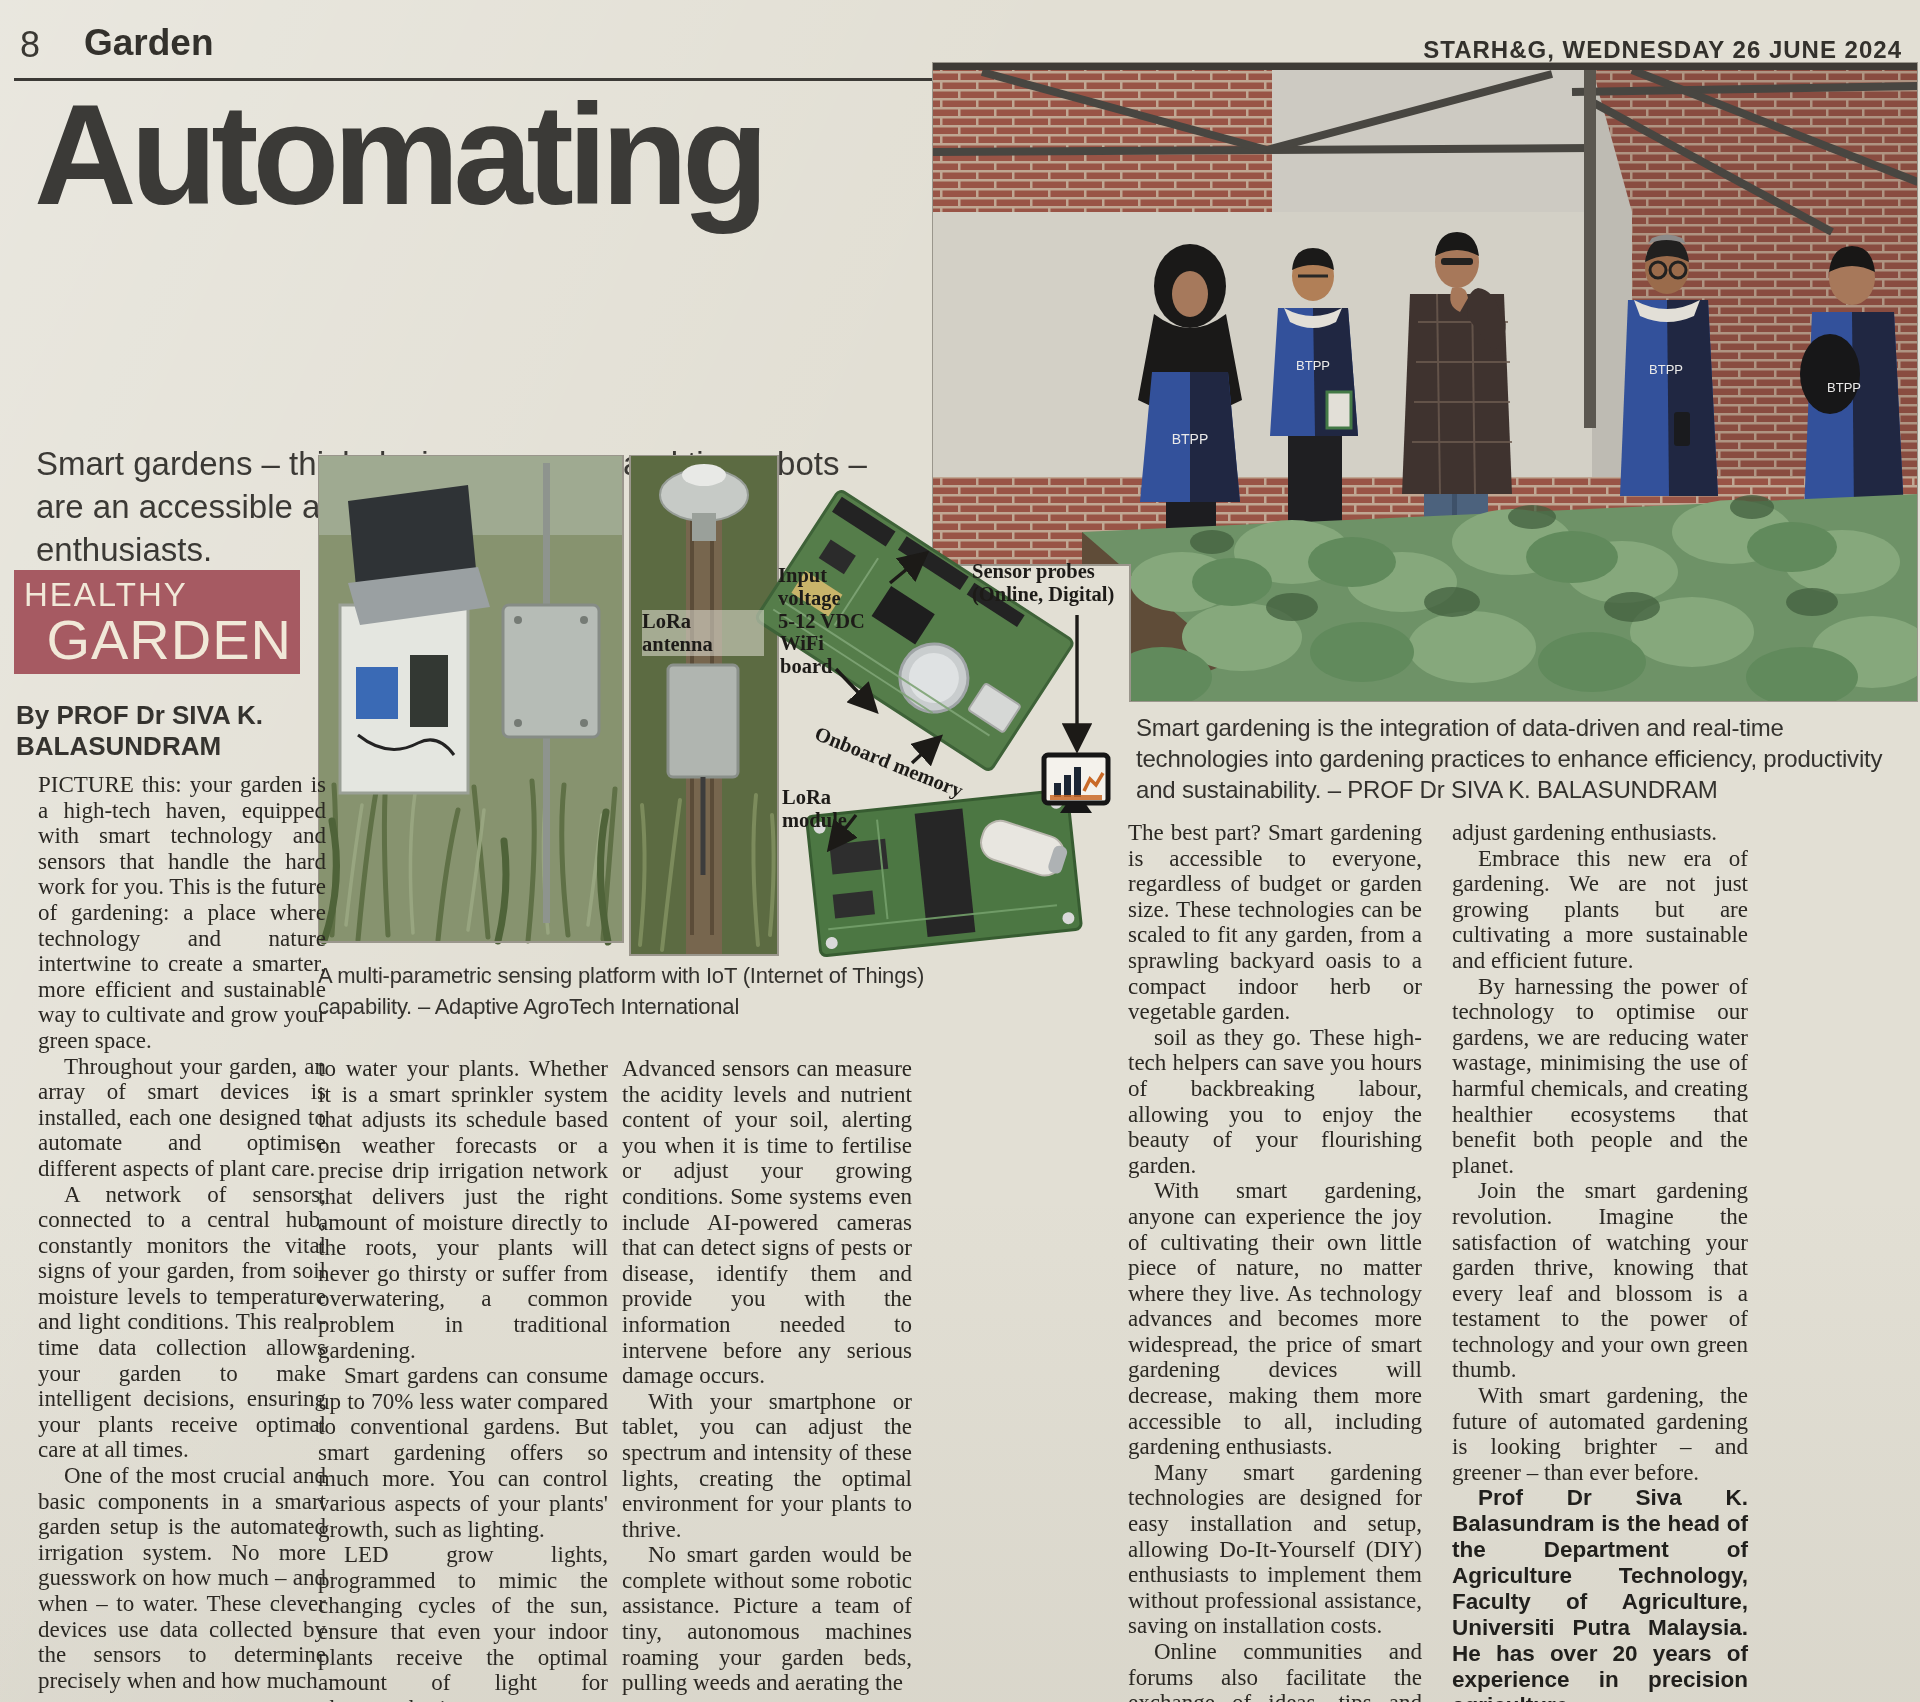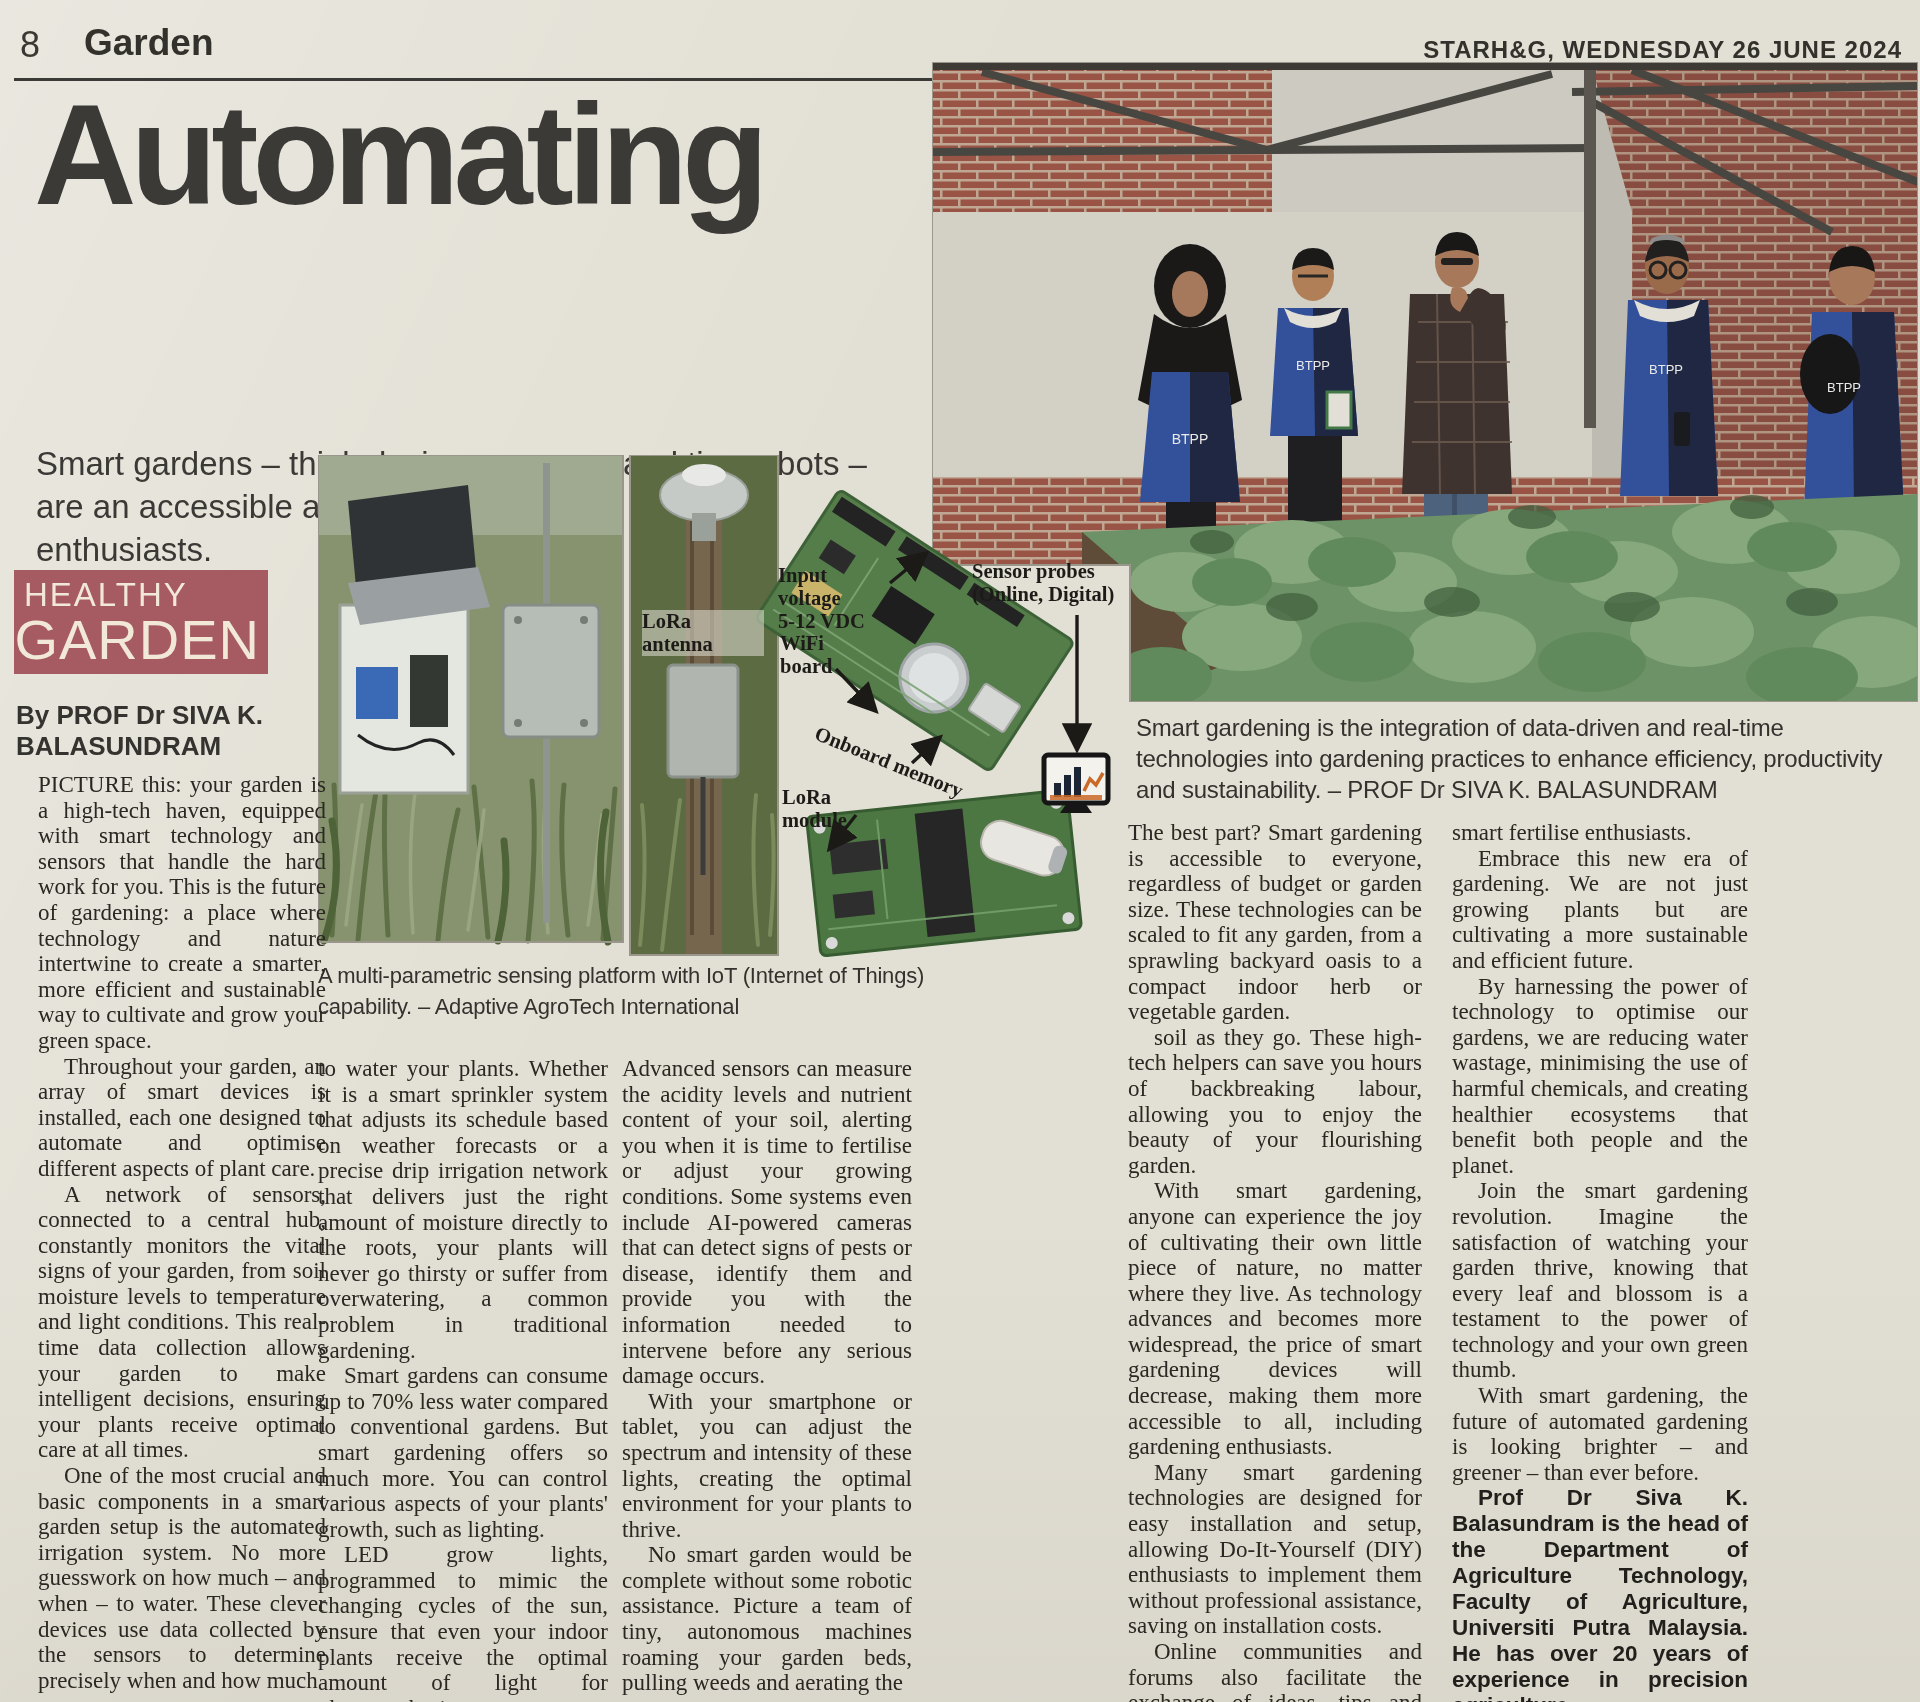--- a/index.html
+++ b/index.html
@@ -15,21 +15,21 @@
   .hdr-right{right:18px;top:36px;font-family:"Liberation Sans",sans-serif;font-weight:700;font-size:24px;letter-spacing:1px;color:#33312c;}
   .hdr-rule{left:14px;top:78px;width:1892px;height:3px;background:#3c3a36;}
   
   .headline{left:34px;top:84px;margin:0;font-family:"Liberation Sans",sans-serif;font-weight:700;
             font-size:142px;letter-spacing:-6px;color:#3b3a37;line-height:1;}
   .headline-sub{left:32px;top:258px;font-family:"Liberation Sans",sans-serif;font-weight:400;
             font-size:104px;letter-spacing:-3px;color:#45433f;line-height:1.1;}
   .standfirst{left:36px;top:442px;width:880px;font-family:"Liberation Sans",sans-serif;
             font-size:33px;line-height:43px;color:#3b3935;}
   
-  .badge{left:14px;top:570px;width:254px;height:104px;background:#a65a62;text-align:center;}
+  .badge{left:14px;top:570px;width:286px;height:104px;background:#a65a62;text-align:center;}
   .badge-top{position:absolute;left:10px;top:6px;font-family:"Liberation Sans",sans-serif;
             font-size:33px;letter-spacing:2px;color:#f1e8d8;}
   .badge-bottom{position:absolute;right:8px;bottom:2px;font-family:"Liberation Sans",sans-serif;
             font-size:56px;letter-spacing:1px;color:#f1e8d8;}
   .byline{left:16px;top:700px;width:280px;font-family:"Liberation Sans",sans-serif;font-weight:700;
             font-size:26px;line-height:31px;color:#35332f;}
   
   .col{position:absolute;font-size:23px;line-height:25.6px;text-align:justify;color:#2b2823;}
   .col p{margin:0;}
   .col p + p{text-indent:26px;}
@@ -378,21 +378,21 @@
     <p>No smart garden would be complete without some robotic assistance. Picture a team of tiny, autonomous machines roaming your garden beds, pulling weeds and aerating the</p>
   </div>
   <div class="col c4">
     <p>The best part? Smart gardening is accessible to everyone, regardless of budget or garden size. These technologies can be scaled to fit any garden, from a sprawling backyard oasis to a compact indoor herb or vegetable garden.</p>
     <p>soil as they go. These high-tech helpers can save you hours of backbreaking labour, allowing you to enjoy the beauty of your flourishing garden.</p>
     <p>With smart gardening, anyone can experience the joy of cultivating their own little piece of nature, no matter where they live. As technology advances and becomes more widespread, the price of smart gardening devices will decrease, making them more accessible to all, including gardening enthusiasts.</p>
     <p>Many smart gardening technologies are designed for easy installation and setup, allowing Do-It-Yourself (DIY) enthusiasts to implement them without professional assistance, saving on installation costs.</p>
     <p>Online communities and forums also facilitate the exchange of ideas, tips and troubleshooting advice among</p>
   </div>
   <div class="col c5">
-    <p>smart fertilise enthusiasts.</p>
+    <p>adjust gardening enthusiasts.</p>
     <p>Embrace this new era of gardening. We are not just growing plants but are cultivating a more sustainable and efficient future.</p>
     <p>By harnessing the power of technology to optimise our gardens, we are reducing water wastage, minimising the use of harmful chemicals, and creating healthier ecosystems that benefit both people and the planet.</p>
     <p>Join the smart gardening revolution. Imagine the satisfaction of watching your garden thrive, knowing that every leaf and blossom is a testament to the power of technology and your own green thumb.</p>
     <p>With smart gardening, the future of automated gardening is looking brighter – and greener – than ever before.</p>
     <p class="bio">Prof Dr Siva K. Balasundram is the head of the Department of Agriculture Technology, Faculty of Agriculture, Universiti Putra Malaysia. He has over 20 years of experience in precision agriculture.</p>
   </div>
 
 </div>
 
 </body></html>

